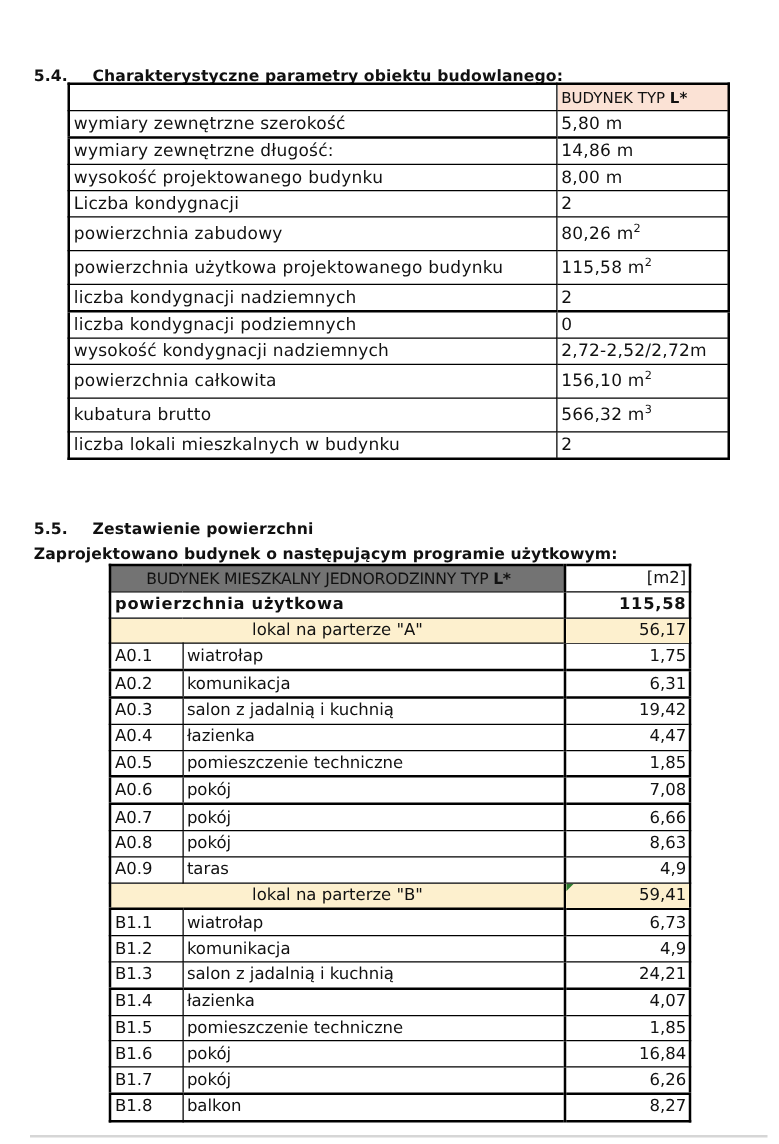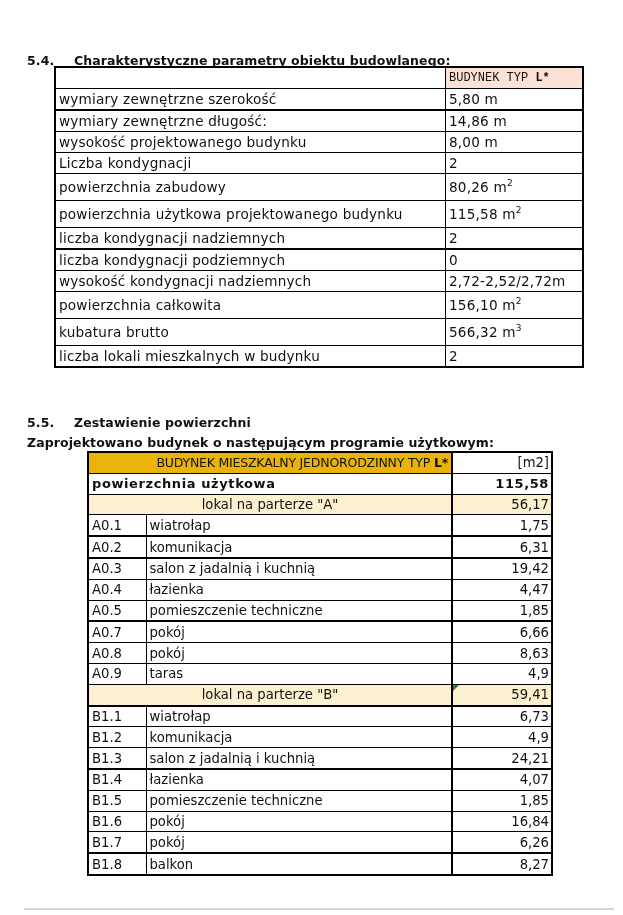--- a/index.html
+++ b/index.html
@@ -8,30 +8,30 @@
   .heading { position:absolute; font-weight:bold; font-size:12.5px; letter-spacing:0.1px;margin-top:22px; }
   .heading .num { display:inline-block; width:47px; }
   table { border-collapse:collapse; position:absolute; }
   td { border:1px solid #000; padding:0 3px; white-space:nowrap; overflow:hidden; }
   
   #params { left:54px; top:66px; width:530px; table-layout:fixed; font-size:13.6px; letter-spacing:0.2px; }
   #params td { height:20px; line-height:20px; }
   #params td.c1 { width:383px; }
   #params tr.tall td { height:26px; line-height:26px; }
   #params tr.thick-top td { border-top:2px solid #000;margin-left:16px; }
-  #params .hdr { background:#fbe2d5; font-size:12px; letter-spacing:0;font-family:Liberation Mono, monospace; }
+  #params .hdr { background:#fbe2d5; font-size:12px; letter-spacing:0; }
   #params .hdr b { font-size:12px; }
   #params { border:2px solid #000; }
   sup { font-size:9px; vertical-align:super; line-height:0; }
   
   #areas { left:87px; top:451px; width:464px; table-layout:fixed; font-size:13.2px; border:2px solid #000; }
   #areas td { height:19.8px; line-height:19px; }
   #areas col.k { width:58px; } #areas col.n { width:306px; } #areas col.v { width:100px; }
   #areas td.v { text-align:right; padding-right:2px; border-left:2px solid #000; }
-  #areas tr.title td.t { background:#eab308; text-align:right; font-size:12.5px; letter-spacing:-0.2px;padding-left:28px; }
+  #areas tr.title td.t { background:#737373; text-align:left; font-size:12.5px; letter-spacing:-0.2px;padding-left:28px; }
   #areas tr.title td.v { background:#fff; }
   #areas tr.total td { font-weight:bold; font-size:13px; letter-spacing:0.6px; }
   #areas tr.unit td { background:#fdf0ce; text-align:center; }
   #areas tr.unit td.v { text-align:right; position:relative; }
   #areas tr.thick-top td { border-top:2px solid #000; }
   .tri { position:absolute; left:0; top:0; width:0; height:0; border-top:6px solid #2e7d32; border-right:6px solid transparent; }
   .rule { position:absolute; left:24px; top:908px; width:590px; height:2px; background:#d6d6d6; }
 </style>
 </head>
 <body>
@@ -140,20 +140,25 @@
         <td>A0.4</td>
         <td>łazienka</td>
         <td class="v">4,47</td>
       </tr>
   <tr>
         <td>A0.5</td>
         <td>pomieszczenie techniczne</td>
         <td class="v">1,85</td>
       </tr>
   <tr class="thick-top">
+        <td>A0.6</td>
+        <td>pokój</td>
+        <td class="v">7,08</td>
+      </tr>
+  <tr class="thick-top">
         <td>A0.7</td>
         <td>pokój</td>
         <td class="v">6,66</td>
       </tr>
   <tr>
         <td>A0.8</td>
         <td>pokój</td>
         <td class="v">8,63</td>
       </tr>
   <tr>

